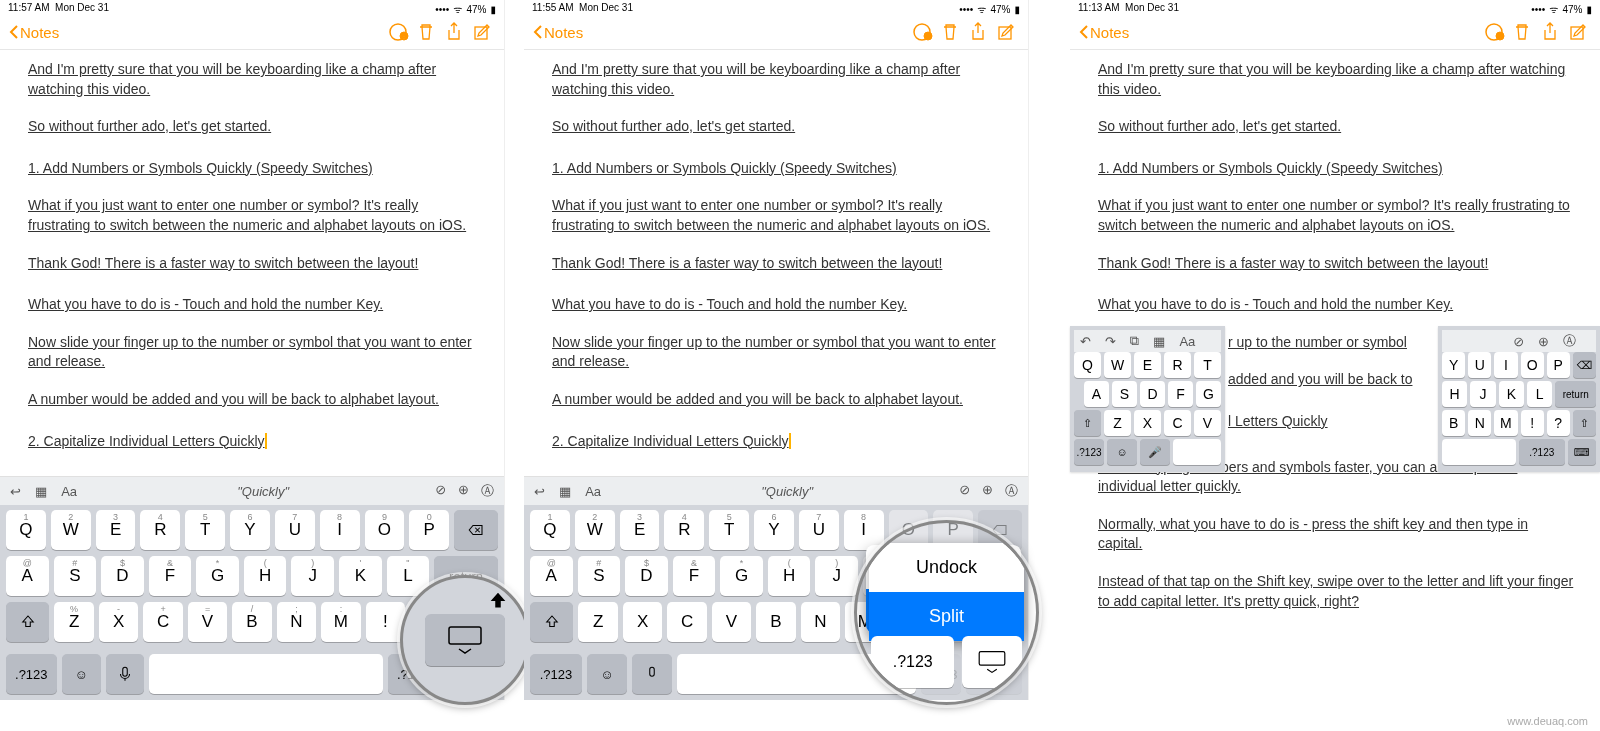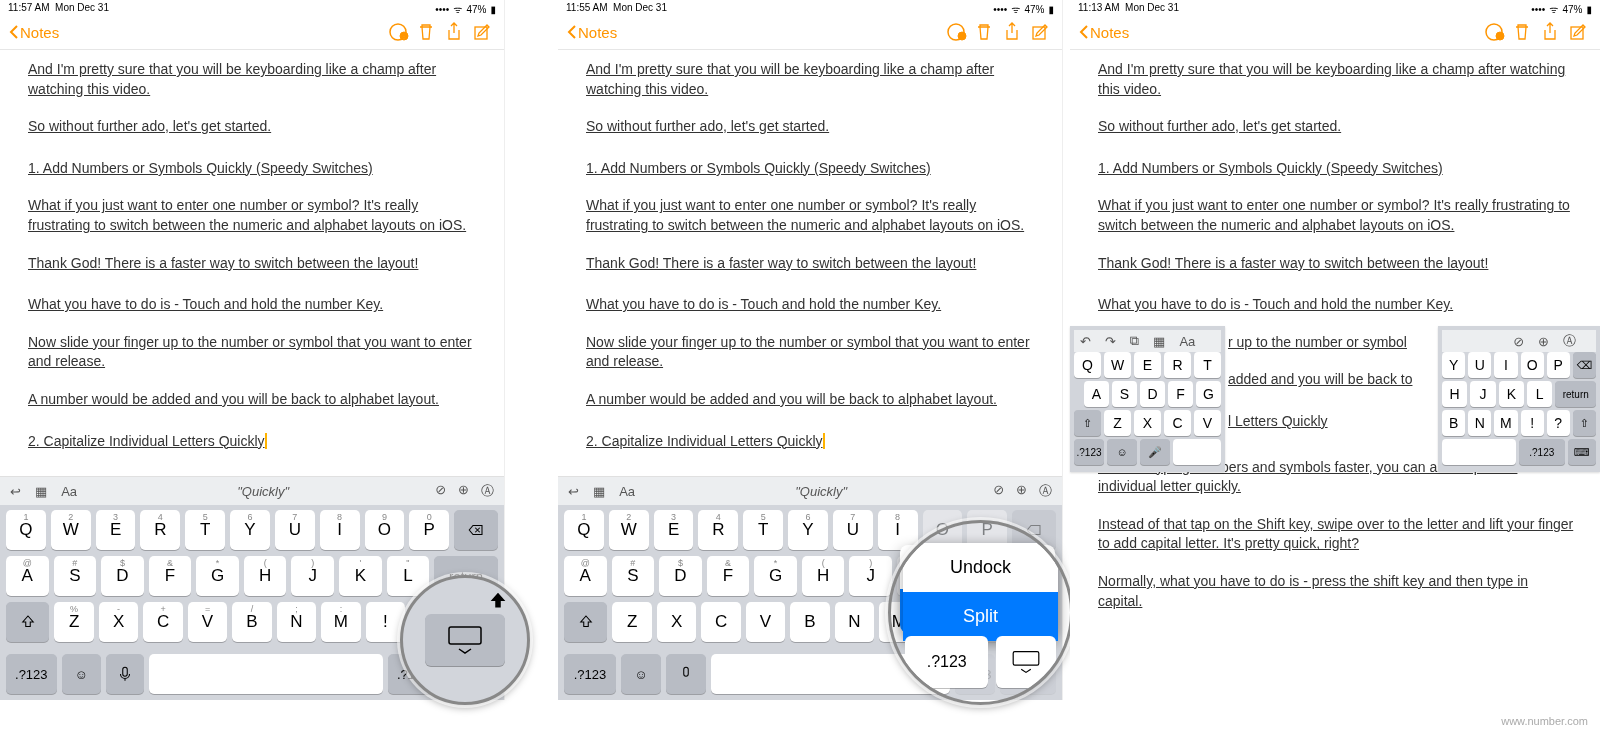--- a/index.html
+++ b/index.html
@@ -13,21 +13,21 @@
   }
   .panel {
     position: absolute;
     top: 0;
     width: 505px;
     height: 700px;
     background: #fff;
     border-right: 1px solid #eee;
   }
   .panel:nth-of-type(1) { left: 0; }
-  .panel:nth-of-type(2) { left: 558px; }
+  .panel:nth-of-type(2) { left: 524px; }
   .panel:nth-of-type(3) { left: 1070px; width: 530px; border-right: none; }
 
   
   .status {
     display: flex;
     justify-content: space-between;
     font-size: 10px;
     color: #000;
     padding: 2px 8px 1px 8px;
     font-weight: 400;
@@ -633,22 +633,22 @@
     <p>And I'm pretty sure that you will be keyboarding like a champ after watching this video.</p>
     <p>So without further ado, let's get started.</p>
     <p style="margin-top:22px;">1. Add Numbers or Symbols Quickly (Speedy Switches)</p>
     <p>What if you just want to enter one number or symbol? It's really frustrating to switch between the numeric and alphabet layouts on iOS.</p>
     <p>Thank God! There is a faster way to switch between the layout!</p>
     <p style="margin-top:22px;">What you have to do is - Touch and hold the number Key.</p>
     <p style="padding-left:130px;">r up to the number or symbol</p>
     <p style="padding-left:130px;">added and you will be back to</p>
     <p style="padding-left:130px;margin-top:22px;">l Letters Quickly</p>
     <p style="margin-top:26px;">Just like typing numbers and symbols faster, you can also capitalize individual letter quickly.</p>
+    <p>Normally, what you have to do is - press the shift key and then type in capital.</p>
     <p>Instead of that tap on the Shift key, swipe over to the letter and lift your finger to add capital letter. It's pretty quick, right?</p>
-    <p>Normally, what you have to do is - press the shift key and then type in capital.</p>
   </div>
 
   <div class="split-kb" style="left:0;top:326px;width:155px;">
     <div class="kb-top">
       <span class="tb">↶</span>
       <span class="tb">↷</span>
       <span class="tb">⧉</span>
       <span class="tb">▦</span>
       <span class="tb">Aa</span>
     </div>
@@ -711,13 +711,13 @@
       <div class="key special">⇧</div>
     </div>
     <div class="kb-row">
       <div class="key" style="flex:2.6;"></div>
       <div class="key special" style="flex:1.6;font-size:10px;">.?123</div>
       <div class="key special">⌨</div>
     </div>
   </div>
 </div>
 
-<div class="watermark">www.number.com</div>
+<div class="watermark">www.deuaq.com</div>
 
 </body></html>

